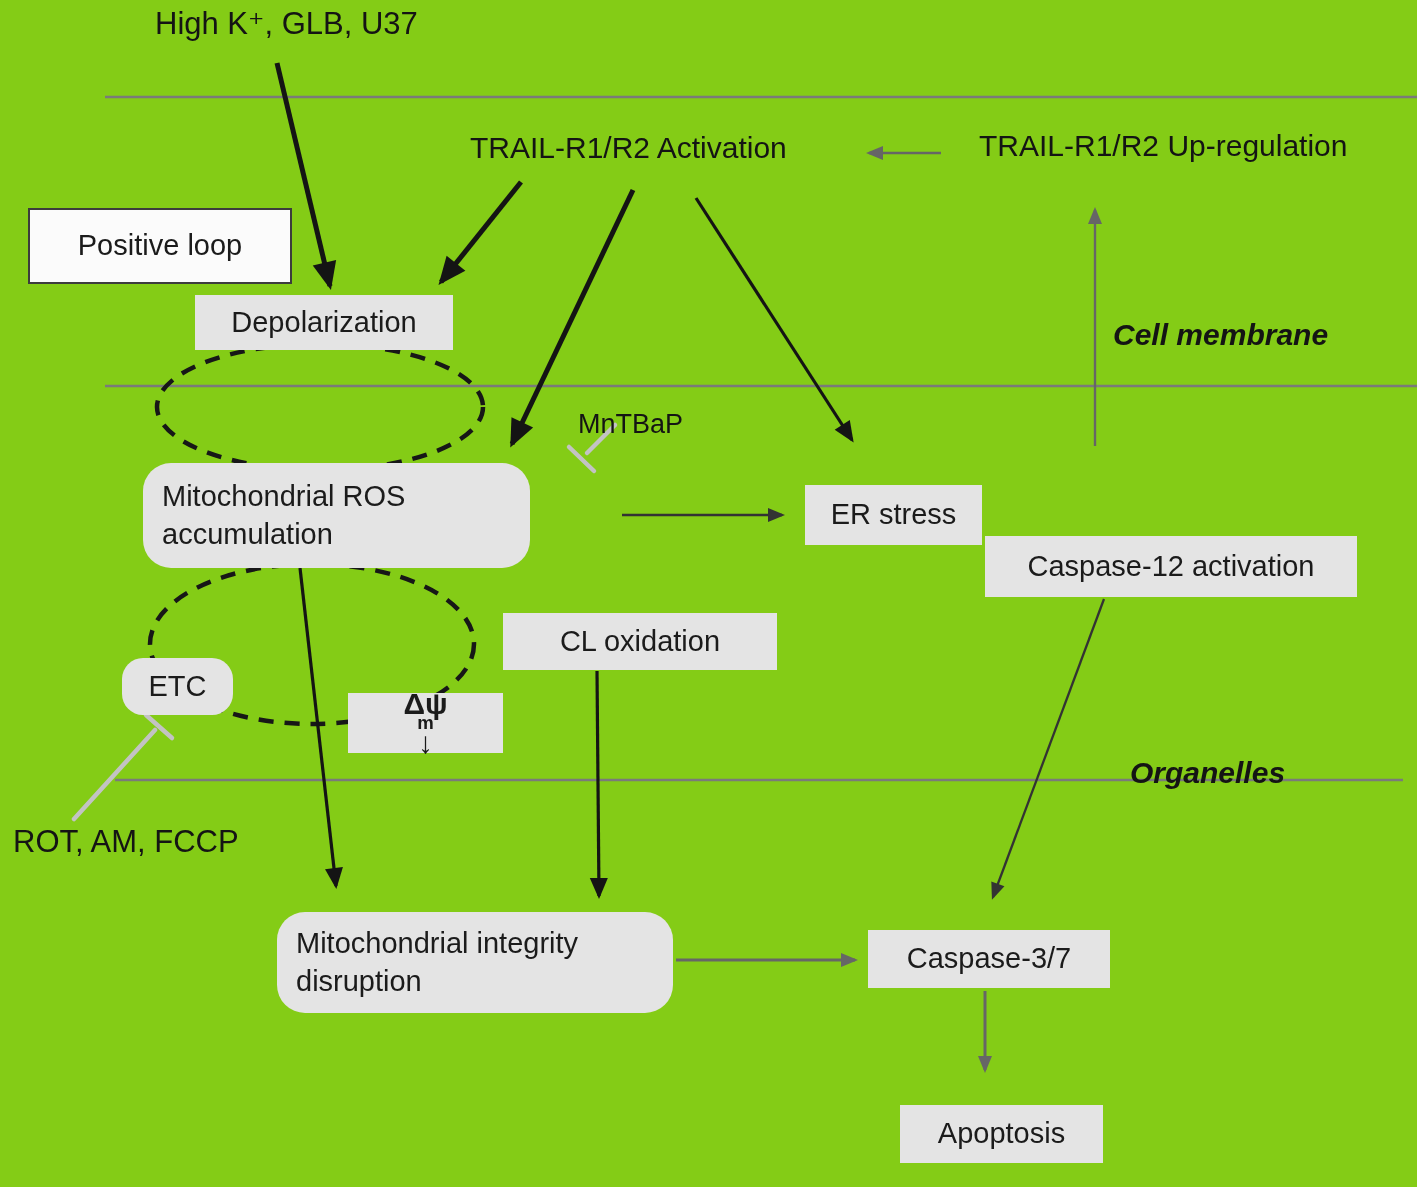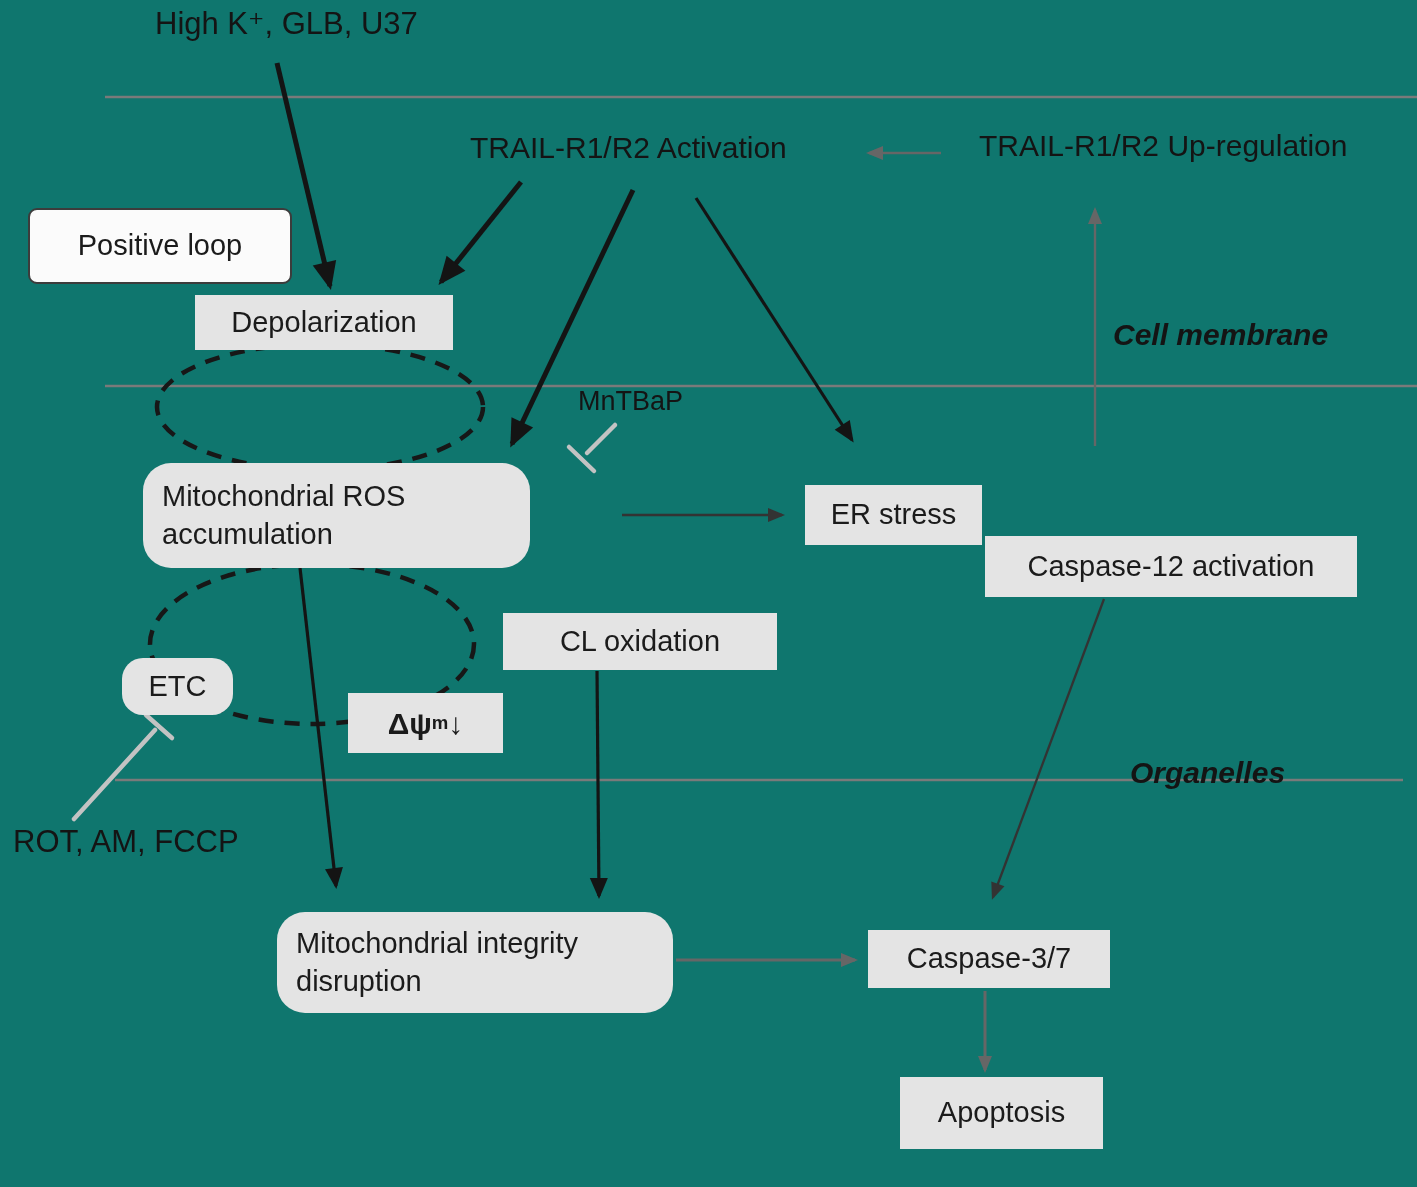--- a/index.html
+++ b/index.html
@@ -1,17 +1,17 @@
 <!DOCTYPE html>
 <html style="--node-fill: #e4e4e4; --membrane-line: #7a7a7a; --arrow-black: #141414; --arrow-gray: #666666; --inhibitor-gray: #c3c3c3;"><head>
 <meta charset="utf-8">
 <style>
   html,body{margin:0;padding:0;background:#fff;}
   .canvas{
-    position:relative;width:1417px;height:1187px;background:#0f766e;overflow:hidden;
+    position:relative;width:1417px;height:1187px;background:#84cc16;overflow:hidden;
     font-family:"Liberation Sans","DejaVu Sans",sans-serif;color:#1b1b1b;
   }
   .overlay{position:absolute;left:0;top:0;width:1417px;height:1187px;}
   .membrane{stroke:var(--membrane-line,#7a7a7a);stroke-width:2.5;}
   .loop-ellipse{fill:none;stroke:#171717;stroke-width:4.5;stroke-dasharray:15 11;}
   .arw-thick{stroke:var(--arrow-black,#141414);stroke-width:5;}
   .arw-med{stroke:var(--arrow-black,#141414);stroke-width:3.2;}
   .arw-thin{stroke:#333333;stroke-width:2.3;}
   .arw-gray{stroke:var(--arrow-gray,#666);stroke-width:2.4;}
   .arw-gray3{stroke:var(--arrow-gray,#666);stroke-width:3;}
@@ -26,21 +26,21 @@
     font-size:29px;line-height:1.3;white-space:nowrap;
   }
   .node.align-left{flex-direction:column;align-items:flex-start;justify-content:center;padding-left:19px;border-radius:28px;}
   .node.bordered{background:#fbfbfb;border:2.5px solid #3c3c3c;}
   .node.bold{font-weight:bold;}
   .node sub{font-size:0.62em;line-height:0;}
 
   .float-label{position:absolute;white-space:nowrap;color:#141414;}
   .lbl-30{font-size:30px;}
   .lbl-31{font-size:31px;}
-  .lbl-27{font-size:27px;}
+  .lbl-27{font-size:27px;margin-top:23px;}
   .membrane-label{font-size:30px;font-weight:bold;font-style:italic;}
 </style>
 </head>
 <body>
 
 <div class="canvas">
 
   <svg class="overlay" viewBox="0 0 1417 1187" width="1417" height="1187">
     <defs>
       <marker id="mBig" markerUnits="userSpaceOnUse" markerWidth="34" markerHeight="28" refX="26" refY="14" orient="auto">
@@ -87,21 +87,21 @@
   </svg>
 
   <div class="float-label lbl-31" style="left:155px;top:5px;">High K⁺, GLB, U37</div>
   <div class="float-label lbl-30" style="left:470px;top:131px;">TRAIL-R1/R2 Activation</div>
   <div class="float-label lbl-30" style="left:953px;top:129px;margin-left:26px;">TRAIL-R1/R2 Up-regulation</div>
   <div class="float-label lbl-27" style="left:578px;top:386px;">MnTBaP</div>
   <div class="float-label membrane-label" style="left:1113px;top:318px;">Cell membrane</div>
   <div class="float-label membrane-label" style="left:1130px;top:712px;margin-top:44px;">Organelles</div>
   <div class="float-label lbl-31" style="left:13px;top:824px;">ROT, AM, FCCP</div>
 
-  <div class="node bordered" style="left:28px;top:208px;width:260px;height:72px;border-radius:9px;">
+  <div class="node bordered" style="left:28px;top:208px;width:260px;height:72px;">
     <span>Positive loop</span>
   </div>
 
   <div class="node" style="left:195px;top:295px;width:258px;height:55px;">
     <span>Depolarization</span>
   </div>
 
   <div class="node align-left" style="left:143px;top:463px;width:368px;height:105px;">
     <span>Mitochondrial ROS</span>
     <span>accumulation</span>
@@ -117,32 +117,32 @@
   </div>
 
   <div class="node" style="left:503px;top:613px;width:274px;height:57px;">
     <span>CL oxidation</span>
   </div>
 
   <div class="node" style="left:122px;top:658px;width:111px;height:57px;border-radius:21px;">
     <span>ETC</span>
   </div>
 
-  <div class="node bold" style="left:348px;top:693px;width:155px;height:60px;font-size:30px;">
+  <div class="node bold" style="left:348px;top:693px;width:155px;height:60px;font-size:30px;flex-direction:column;">
     <span>Δψ</span>
       <sub>m</sub>
       <span>↓</span>
   </div>
 
   <div class="node align-left" style="left:277px;top:912px;width:377px;height:101px;">
     <span>Mitochondrial integrity</span>
     <span>disruption</span>
   </div>
 
   <div class="node" style="left:868px;top:930px;width:242px;height:58px;">
     <span>Caspase-3/7</span>
   </div>
 
-  <div class="node" style="left:900px;top:1077px;width:203px;height:72px;">
+  <div class="node" style="left:900px;top:1105px;width:203px;height:58px;">
     <span>Apoptosis</span>
   </div>
 
 </div>
 
 </body></html>

